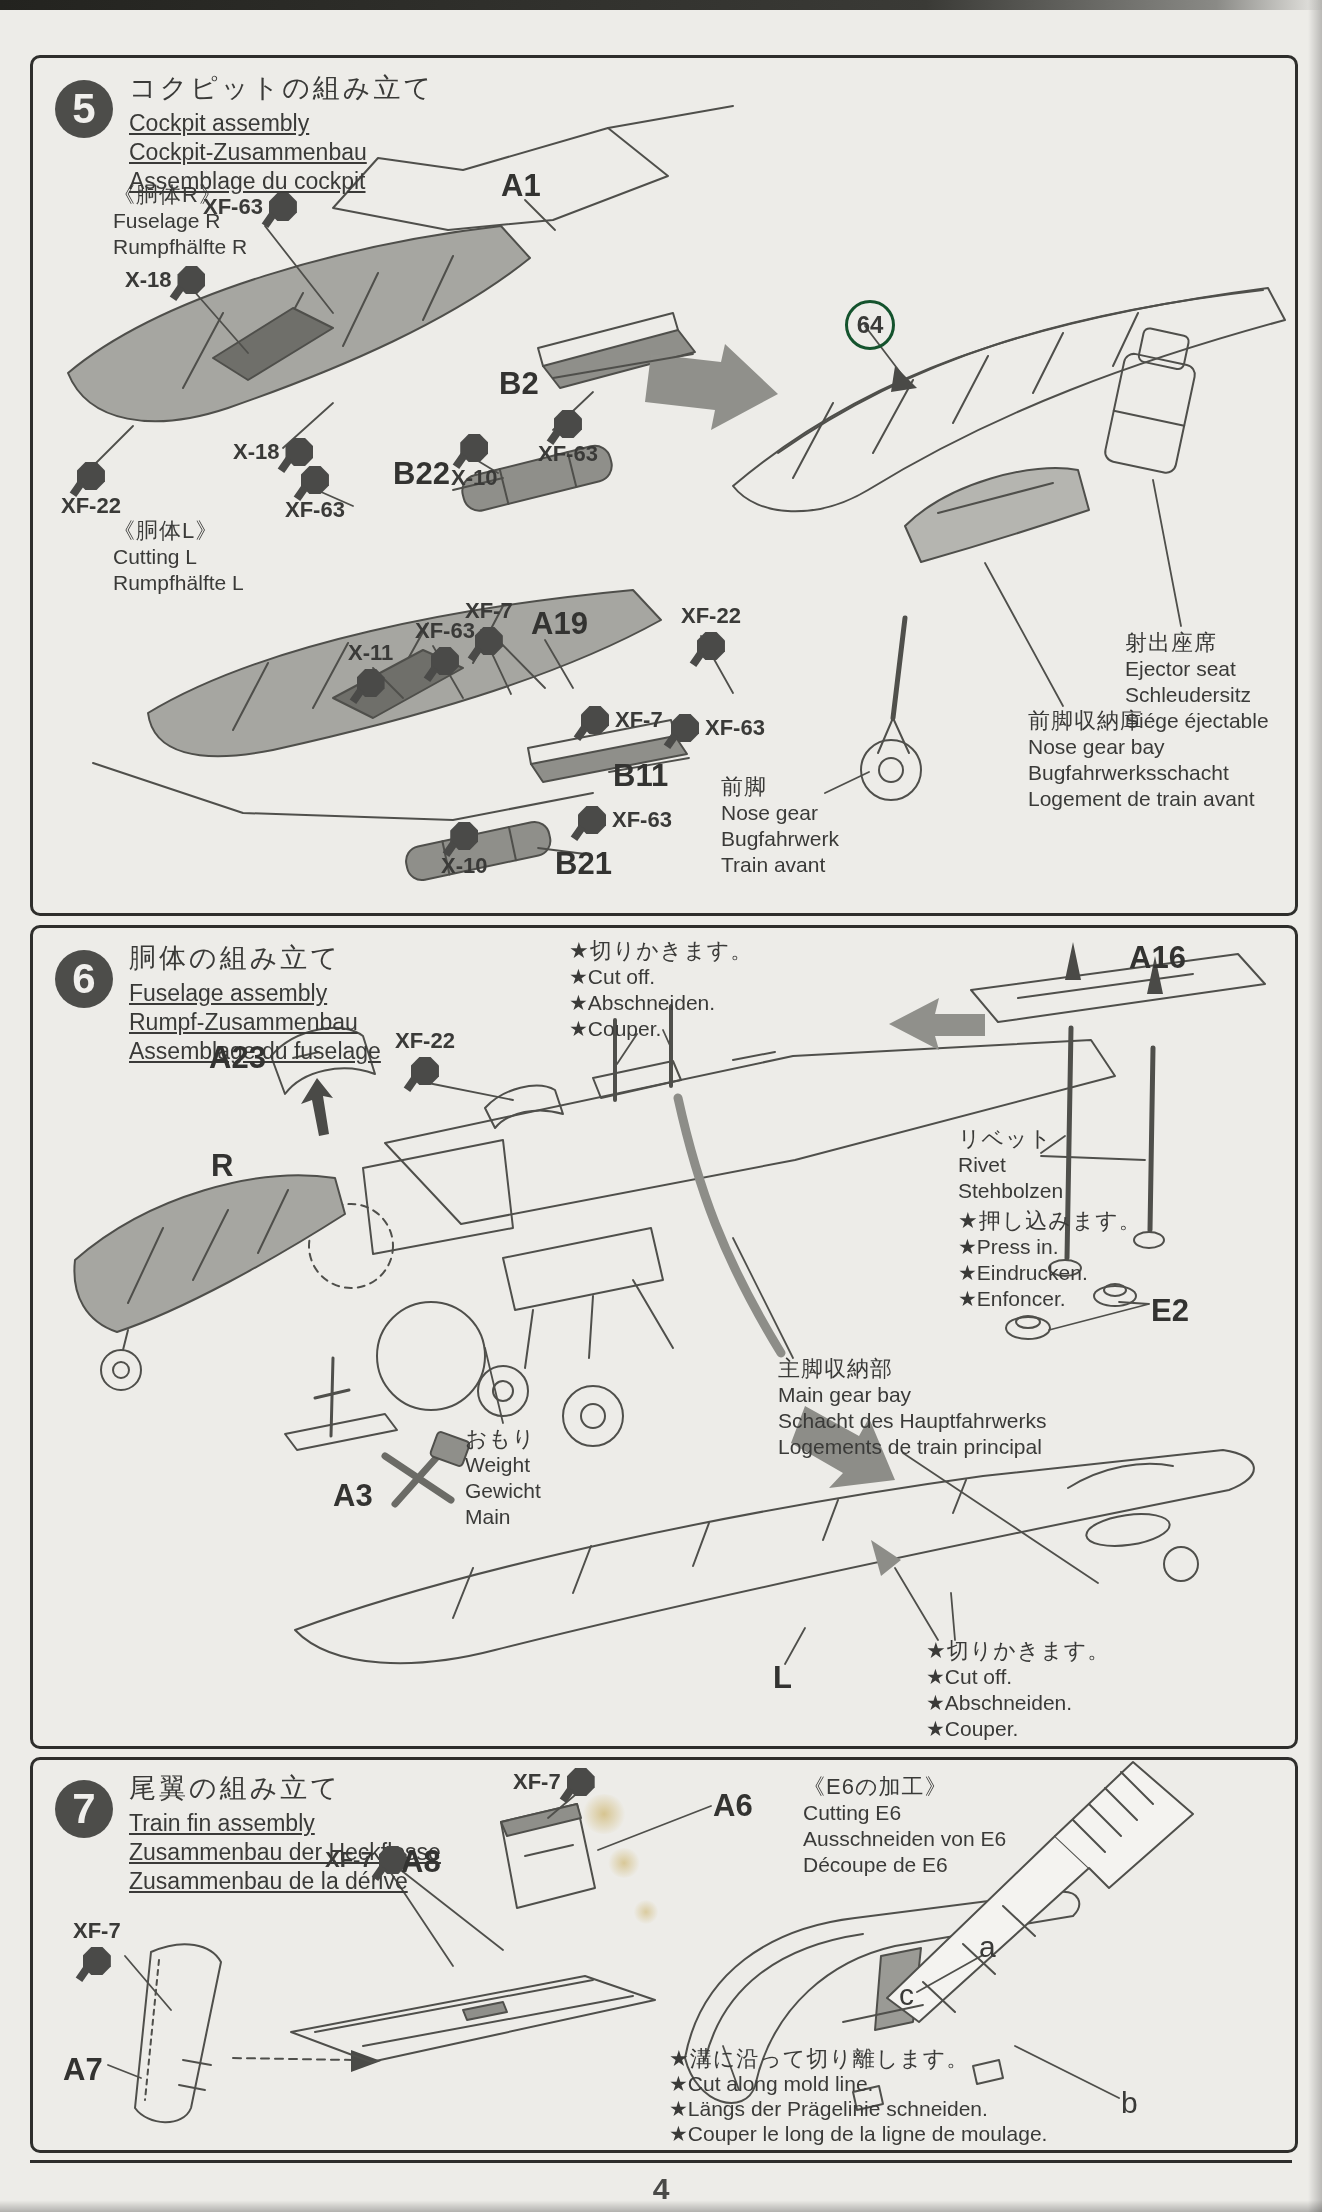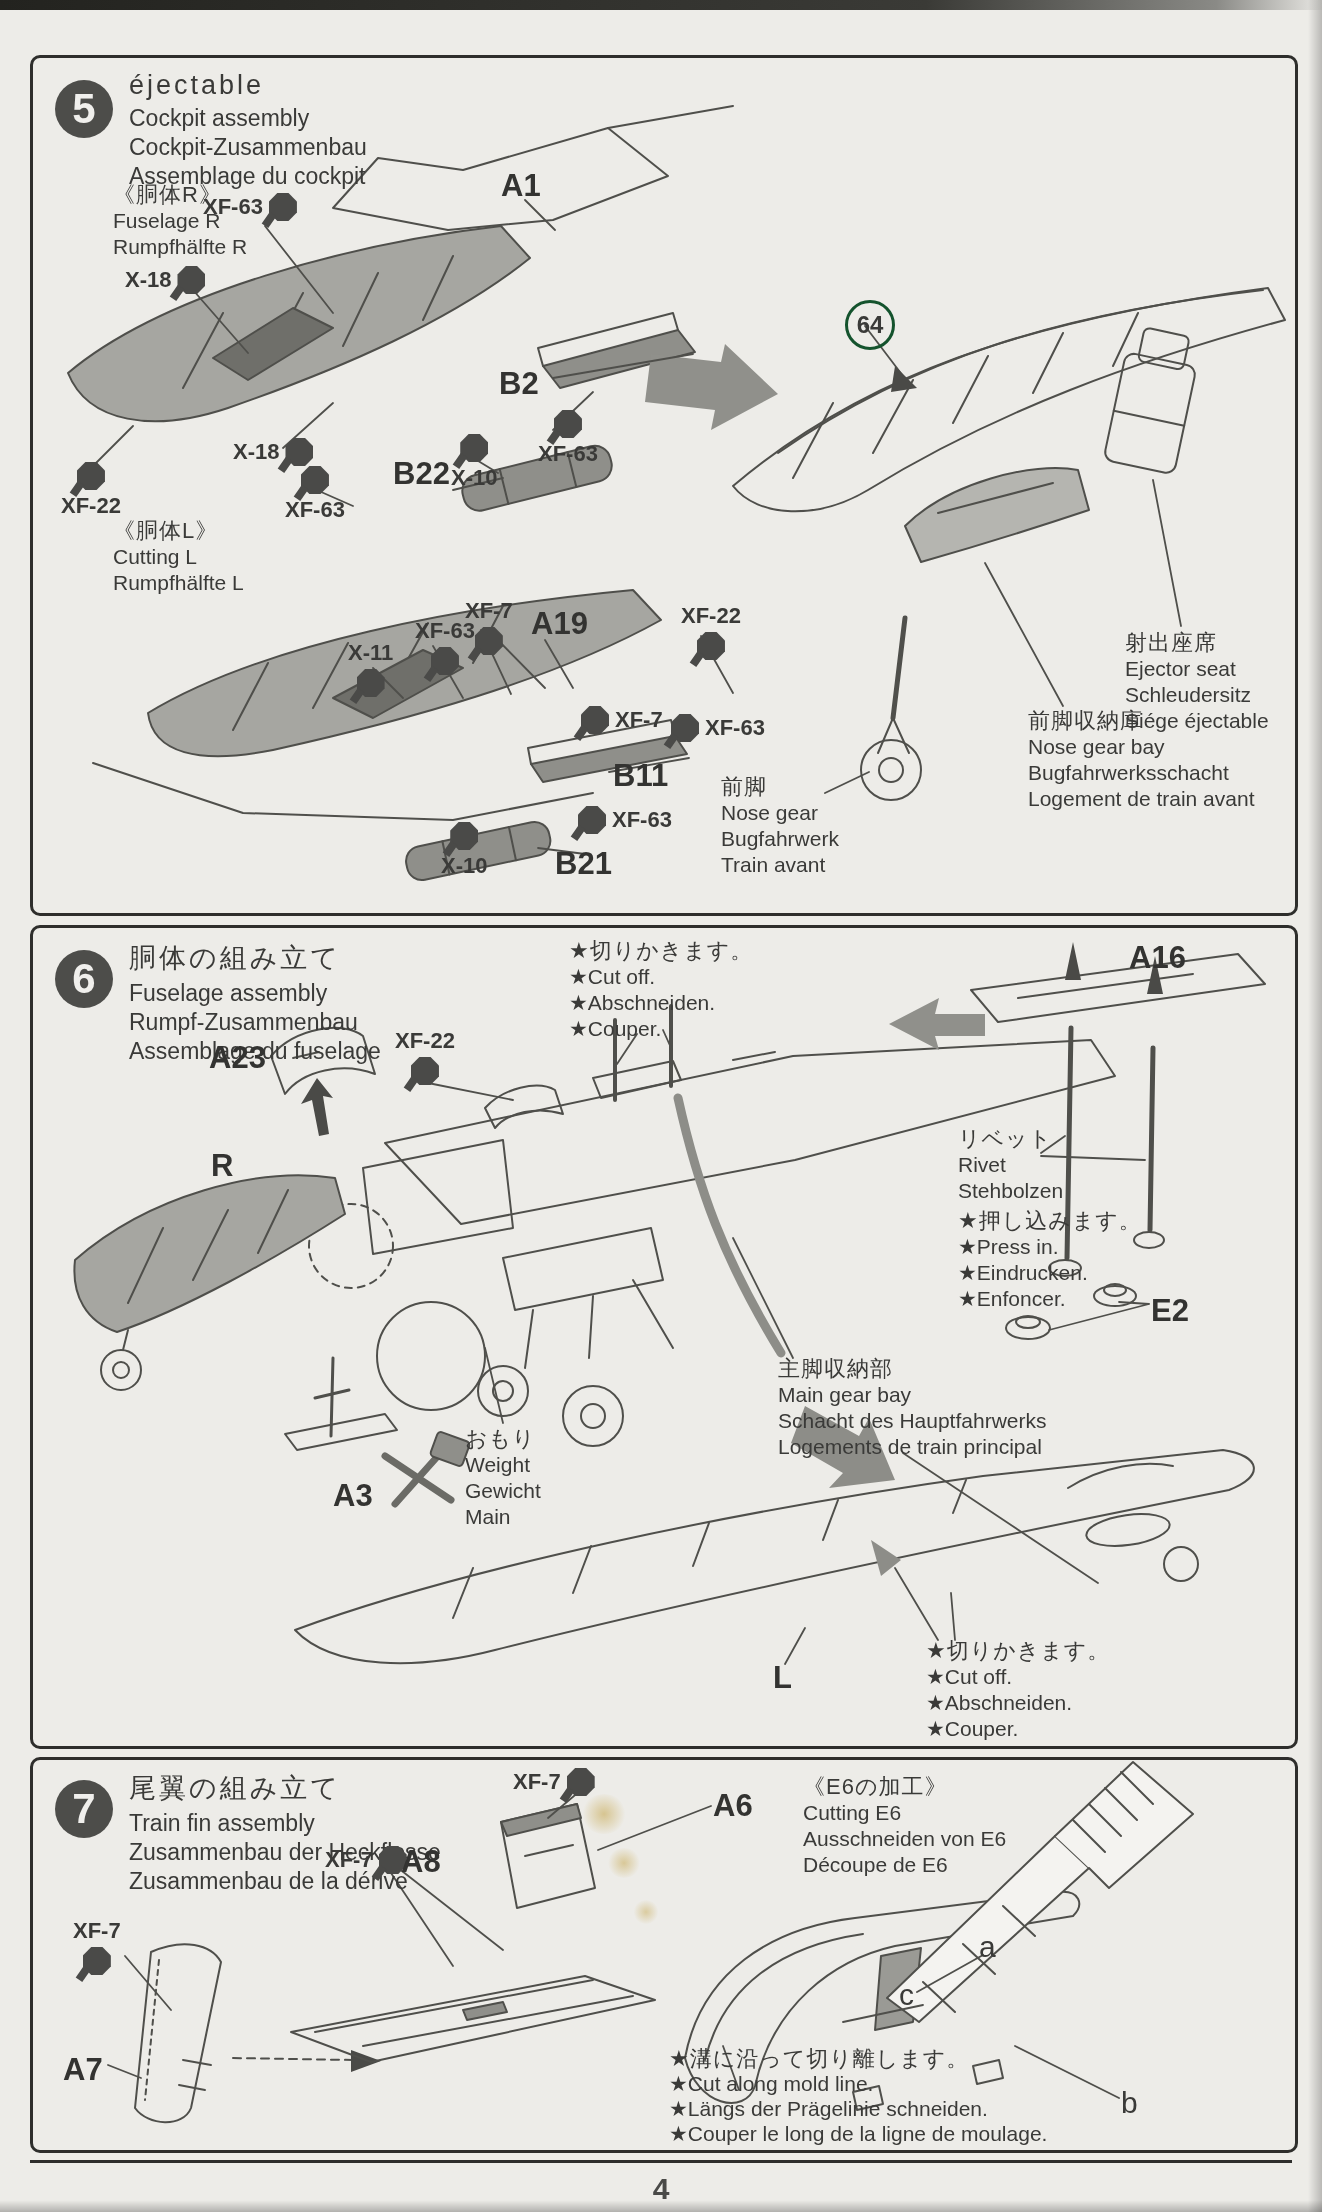--- a/index.html
+++ b/index.html
@@ -10,21 +10,21 @@
   .scan-right{position:absolute;right:0;top:0;width:14px;height:100%;
         background:linear-gradient(270deg,rgba(0,0,0,.22),rgba(0,0,0,0));}
   .scan-bottom{position:absolute;bottom:0;left:0;width:100%;height:12px;
         background:linear-gradient(180deg,rgba(0,0,0,0),rgba(0,0,0,.25));}
   .box{position:absolute;left:30px;width:1262px;border:3px solid #2e2e2c;border-radius:10px;}
   .art{position:absolute;inset:0;width:100%;height:100%;}
   .stepnum{position:absolute;width:58px;height:58px;border-radius:50%;background:#4d4d4a;color:#f0efec;
         display:flex;align-items:center;justify-content:center;font-size:42px;font-weight:bold;}
   .step-header{position:absolute;white-space:nowrap;}
   .step-header .ja{font-size:27px;letter-spacing:3px;margin-bottom:3px;}
-  .step-header .ln{font-size:23px;line-height:29px;}
+  .step-header .ln{font-size:23px;line-height:29px;text-decoration:underline;}
   .note{position:absolute;font-size:21px;line-height:26px;white-space:nowrap;}
   .note .ja{font-size:22px;letter-spacing:1px;}
   .part{position:absolute;font-weight:bold;font-size:31px;color:#333331;white-space:nowrap;}
   .letter{position:absolute;font-size:30px;color:#3a3a38;}
   .paint{position:absolute;display:flex;align-items:center;gap:6px;font-size:22px;font-weight:bold;
         white-space:nowrap;color:#3a3a38;}
   .paint.col{flex-direction:column;gap:3px;}
   .chip{position:relative;width:28px;height:28px;display:inline-block;}
   .chip::before{content:"";position:absolute;inset:0;background:#4a4a48;
         clip-path:polygon(30% 0,70% 0,100% 30%,100% 70%,70% 100%,30% 100%,0 70%,0 30%);}
@@ -102,21 +102,21 @@
                    M340,610 L370,640 M400,588 L430,640 M448,572 L478,636 M455,572 L512,630 M512,582 L540,630
                    M668,578 L700,635 M576,714 L656,700 M792,735 L836,714 M552,796 L505,790
                    M832,268 L870,318 M1120,422 L1148,568 M1030,648 L952,505"></path>
         </g>
         <path fill="#4a4a47" stroke="none" d="M862,308 L884,330 L858,334 Z"></path>
       </g>
     </svg>
 
     <div class="stepnum" style="left:22px;top:22px">5</div>
     <div class="step-header" style="left:96px;top:12px">
-      <div class="ja">éjectable</div>
+      <div class="ja">コクピットの組み立て</div>
       <div class="ln">Cockpit assembly</div>
       <div class="ln">Cockpit-Zusammenbau</div>
       <div class="ln">Assemblage du cockpit</div>
     </div>
 
     <div class="note" style="left:80px;top:124px">
       <div class="ja">《胴体R》</div>
       <div>Fuselage R</div>
       <div>Rumpfhälfte R</div>
     </div>

